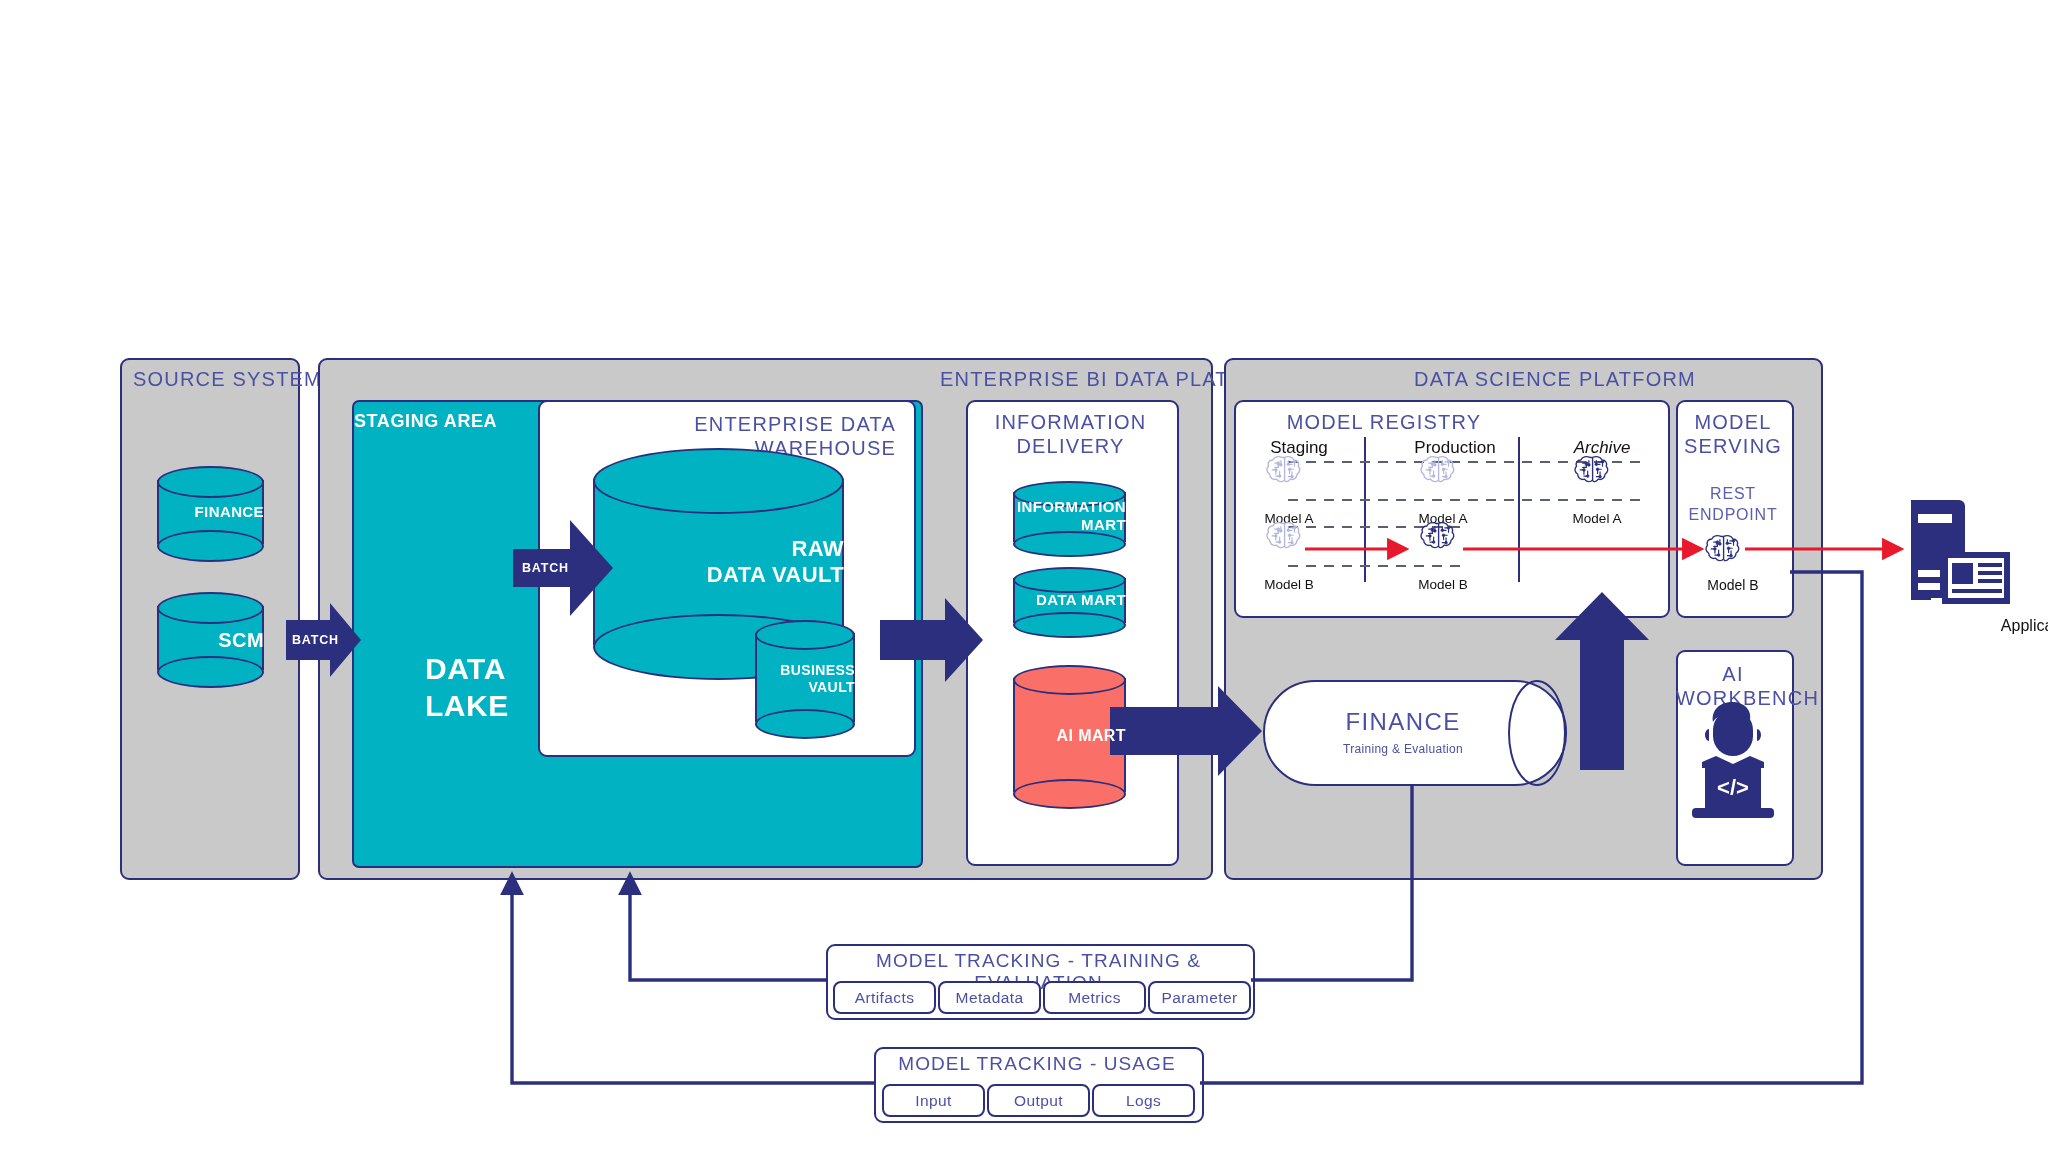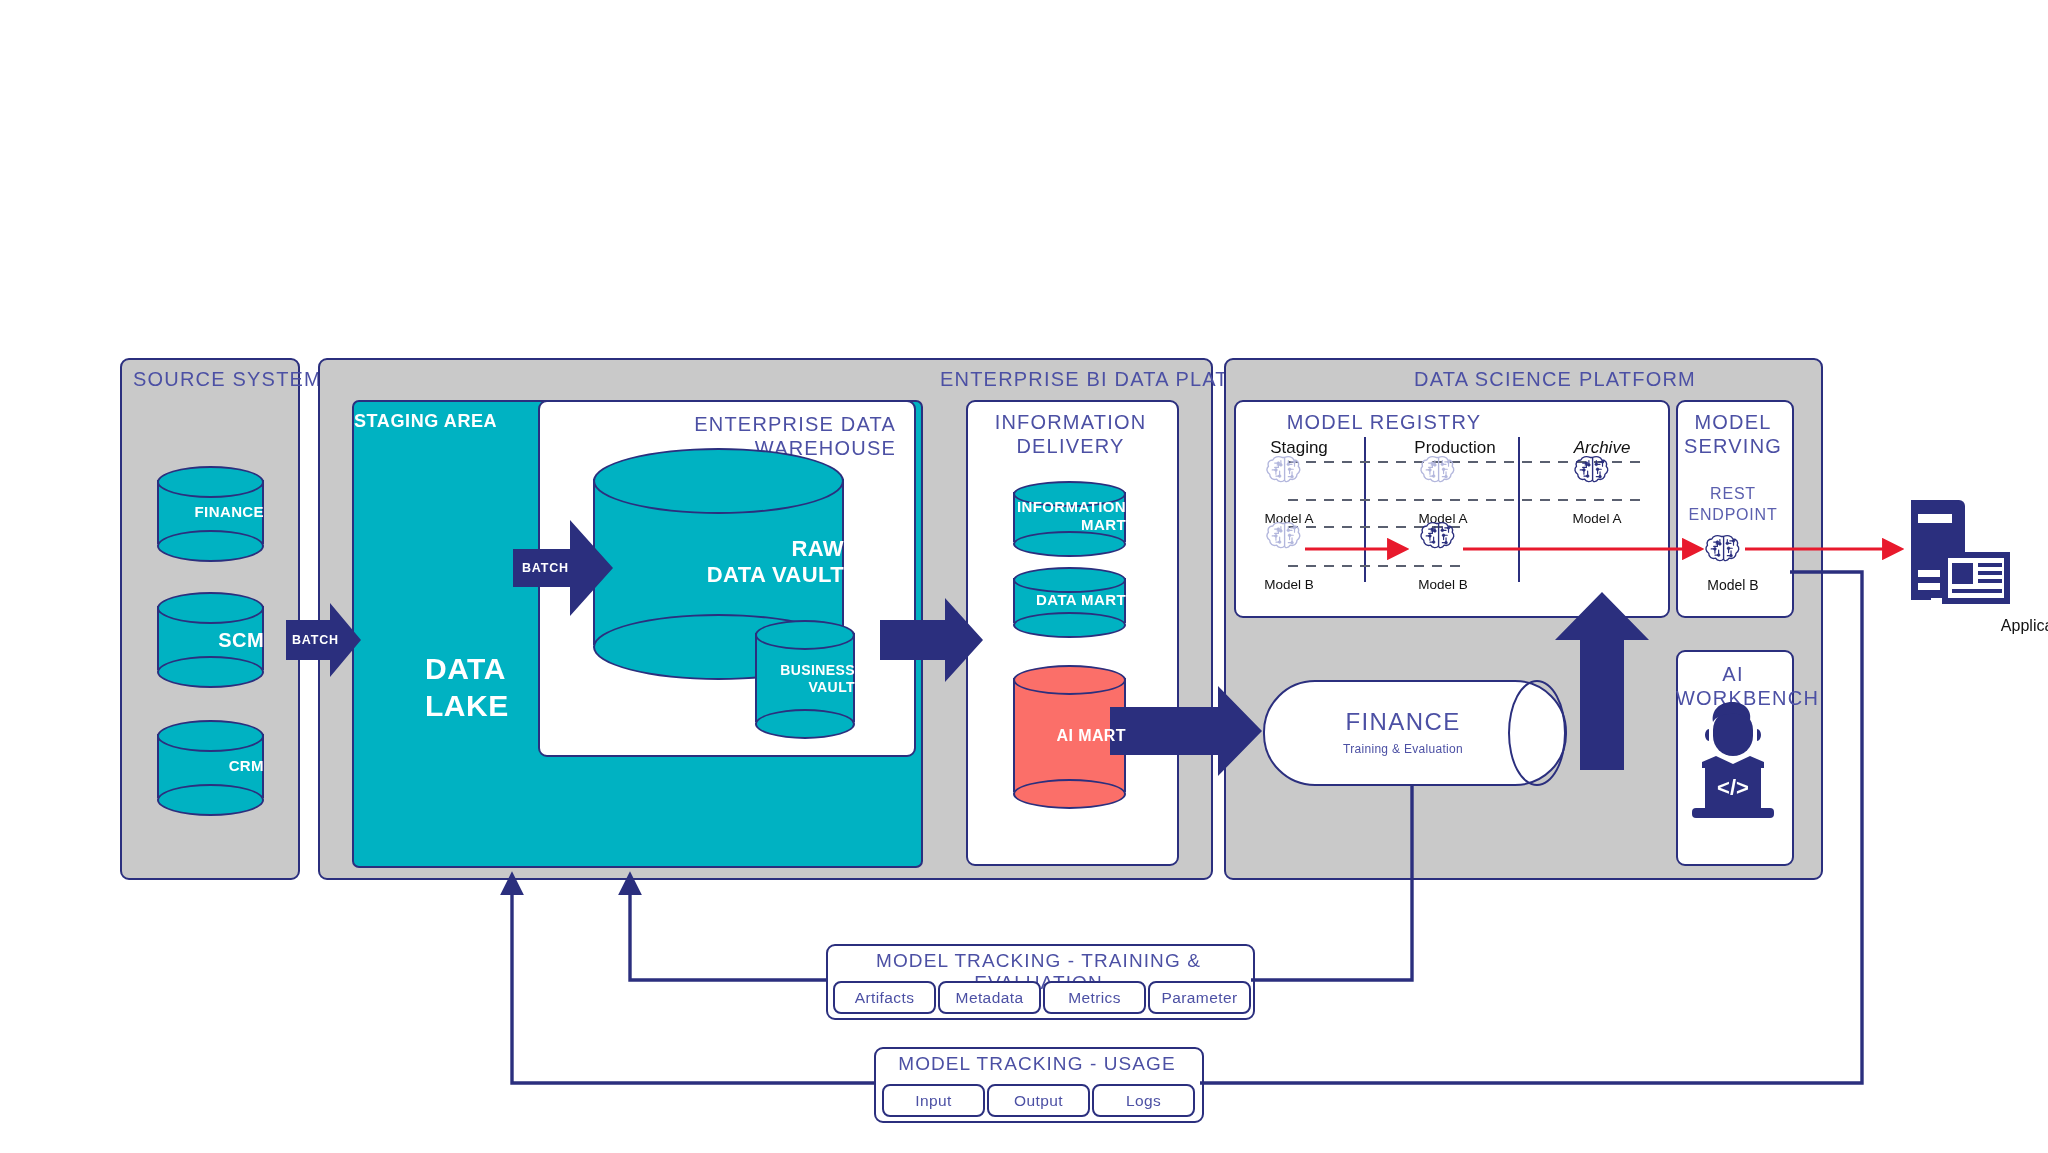--- a/index.html
+++ b/index.html
@@ -61,26 +61,20 @@
     <div class="txt" style="top:37px;font-size:15px;">FINANCE</div>
   </div>
 
   <div class="cyl" style="left:157px;top:592px;width:107px;height:92px;">
     <div class="body" style="top:14px;height:64px;background:#00b2c2;"></div>
     <div class="top" style="top:0;height:28px;background:#00b2c2;"></div>
     <div class="bot" style="top:64px;height:28px;background:#00b2c2;"></div>
     <div class="txt" style="top:37px;font-size:20px;">SCM</div>
   </div>
 
-  <div class="cyl" style="left:157px;top:720px;width:107px;height:92px;">
-    <div class="body" style="top:14px;height:64px;background:#00b2c2;"></div>
-    <div class="top" style="top:0;height:28px;background:#00b2c2;"></div>
-    <div class="bot" style="top:64px;height:28px;background:#00b2c2;"></div>
-    <div class="txt" style="top:37px;font-size:15px;">CRM</div>
-  </div>
 
   <div class="group" style="left:318px;top:358px;width:891px;height:518px;">
   </div>
   <div class="group-title" style="left:940px;top:368px;">ENTERPRISE BI DATA PLATFORM</div>
 
   <div class="teal-block" style="left:352px;top:400px;width:567px;height:464px;"></div>
   <div class="teal-label" style="left:354px;top:411px;font-size:18px;">STAGING AREA</div>
   <div class="big-label" style="left:425px;top:650px;">DATA
 LAKE</div>
 

